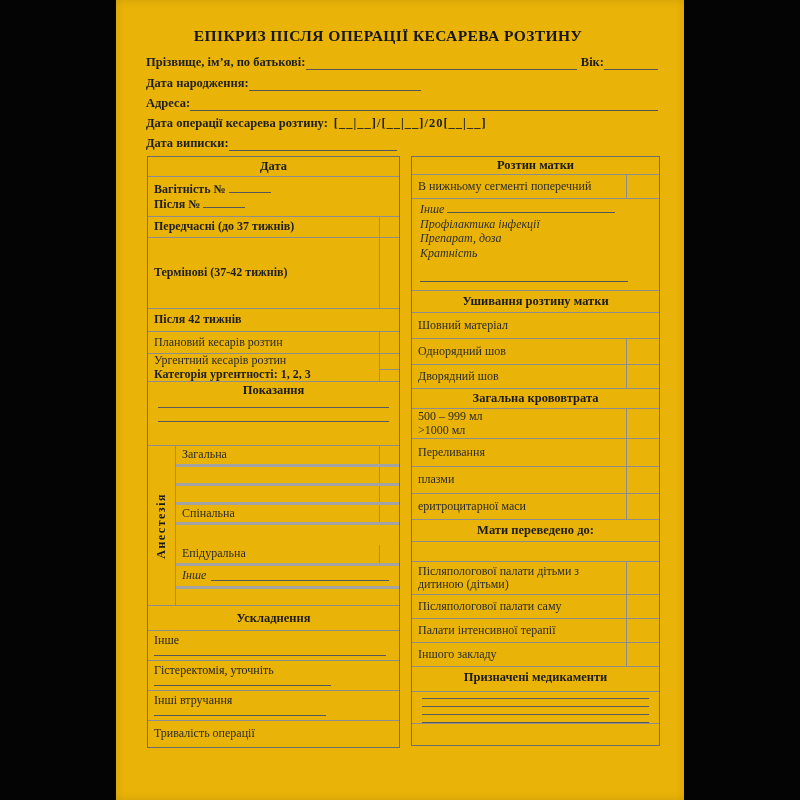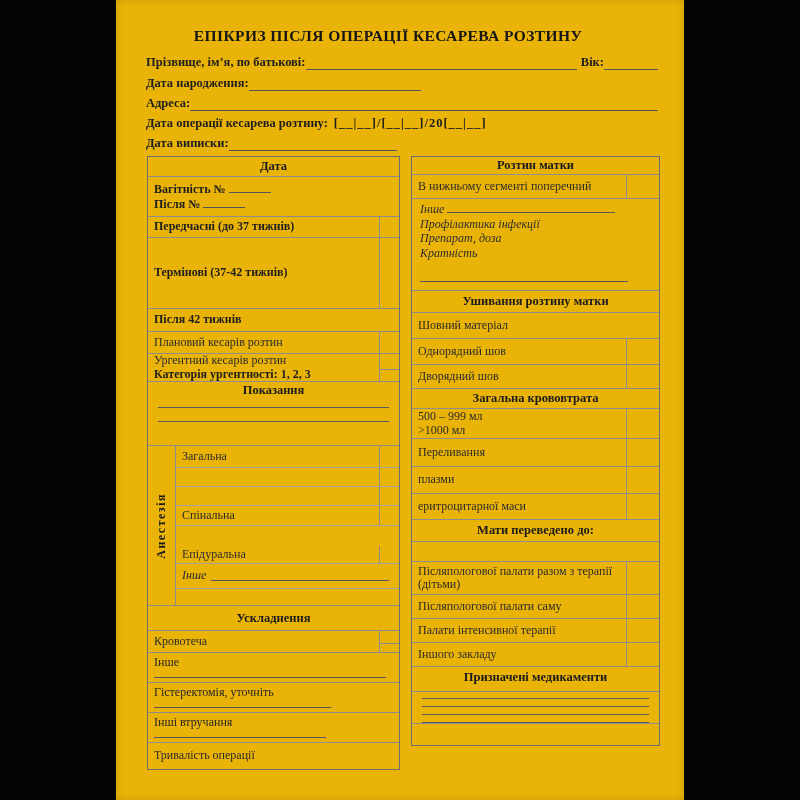--- a/index.html
+++ b/index.html
@@ -36,21 +36,21 @@
   .head{justify-content:center;align-items:center;font-weight:bold;font-size:12.5px;color:#1b1b1b;}
   .cb{border-left:1px solid #8d8d8d;box-sizing:border-box;}
   .cb-l{width:20px;}
   .cb-r{width:33px;}
   .cb-half:after{content:"";display:block;height:55%;border-bottom:1px solid #8d8d8d;}
   .blockrow{display:block;}
   .ital{font-style:italic;}
   .vcol{width:28px;border-right:1px solid #8d8d8d;display:flex;align-items:center;justify-content:center;box-sizing:border-box;}
   .vcol span{writing-mode:vertical-rl;transform:rotate(180deg);font-weight:bold;font-size:12px;letter-spacing:1.5px;color:#1b1b1b;}
   .anrows{flex:1;display:flex;flex-direction:column;}
-  .anrow{border-bottom:1px solid #a3a3a3;box-sizing:border-box;display:flex;}
+  .anrow{border-bottom:3px solid #a3a3a3;box-sizing:border-box;display:flex;}
   .anrow:last-child{border-bottom:none;}
   .secline{margin:0 10px;border-bottom:1px solid #5a5a5a;}
 </style>
 </head>
 <body>
 
 <div class="page">
 
   <div class="title">ЕПІКРИЗ ПІСЛЯ ОПЕРАЦІЇ КЕСАРЕВА РОЗТИНУ</div>
 
@@ -154,24 +154,20 @@
           </div>
         </div>
         <div class="anrow" style="height:19px;">
           <div class="lbl"></div>
         </div>
       </div>
     </div>
 
     <div class="row head" style="height:25px;">Ускладнення</div>
 
-    <div class="row" style="height:22px;">
-      <div class="lbl">Кровотеча</div>
-      <div class="cb cb-l cb-half"></div>
-    </div>
 
     <div class="row blockrow" style="height:30px;padding:2px 6px;">
       <div style="font-size:12px;">Інше</div>
       <div class="wline" style="width:97%;height:8px;"></div>
     </div>
 
     <div class="row blockrow" style="height:30px;padding:2px 6px;">
       <div style="font-size:12px;">Гістеректомія, уточніть</div>
       <div class="wline" style="width:74%;height:8px;"></div>
     </div>
@@ -245,21 +241,21 @@
       <div class="cb cb-r"></div>
     </div>
 
     <div class="row head" style="height:22px;">Мати переведено до:</div>
 
     <div class="row" style="height:20px;">
       <div class="lbl"></div>
     </div>
 
     <div class="row" style="height:33px;">
-      <div class="lbl">Післяпологової палати разом з терапії (дітьми)</div>
+      <div class="lbl">Післяпологової палати дітьми з дитиною (дітьми)</div>
       <div class="cb cb-r"></div>
     </div>
 
     <div class="row" style="height:24px;">
       <div class="lbl">Післяпологової палати саму</div>
       <div class="cb cb-r"></div>
     </div>
 
     <div class="row" style="height:24px;">
       <div class="lbl">Палати інтенсивної терапії</div>

